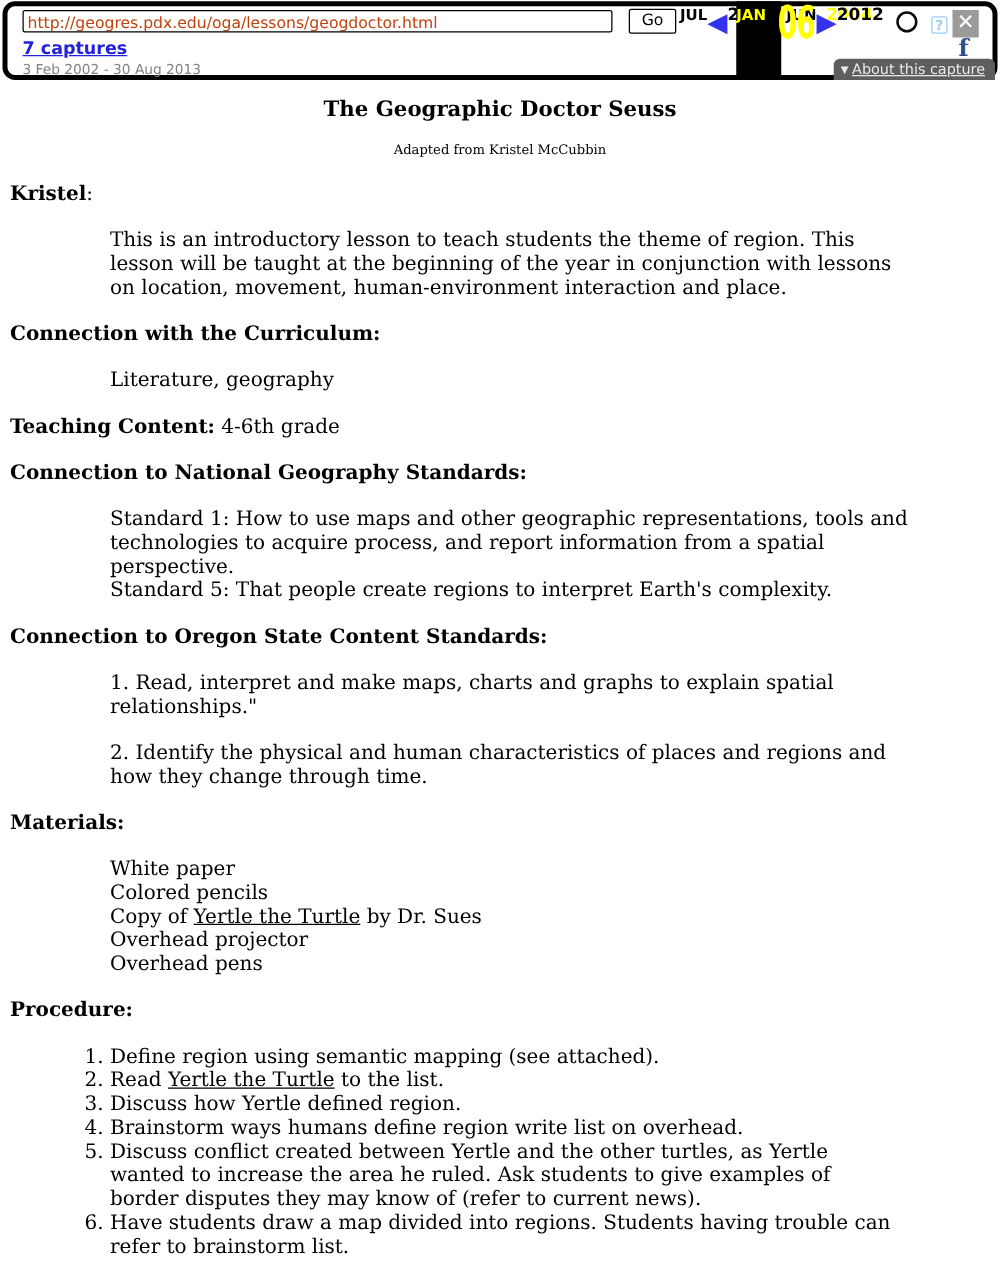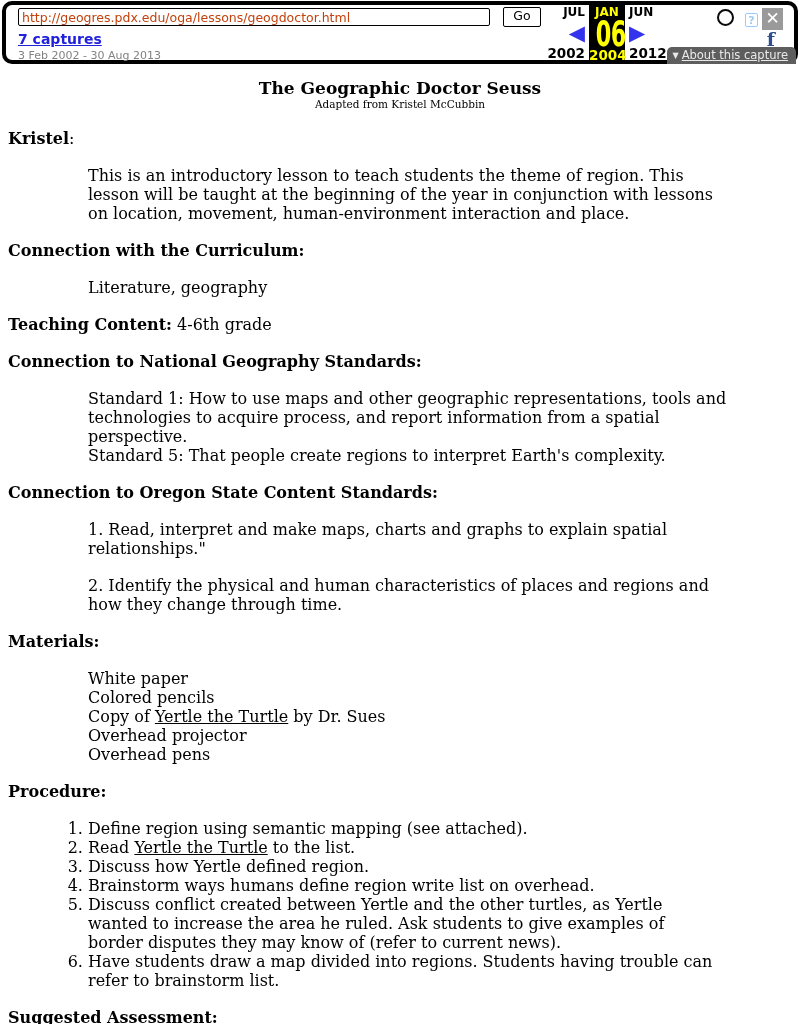--- a/index.html
+++ b/index.html
@@ -38,21 +38,21 @@
   .wb-range {
     position: absolute; left: 12px; top: 44px;
     font-size: 11px; color: #828282;
   }
 
   
   .wb-nav {
     position: absolute; left: 538px; top: -4px; bottom: -4px;
     display: flex; align-items: stretch;
   }
-  .wb-col { display: flex; flex-direction: column; }
+  .wb-col { display: flex; flex-direction: row; }
   .wb-col.prev  { width: 45px; text-align: right; padding: 4px 4px 3px 0; }
   .wb-col.next  { width: 48px; text-align: left;  padding: 4px 0 3px 4px; }
   .wb-col.cur   { width: 36px; text-align: center; background: #000; color: #ffff00; padding: 4px 0 3px 0; }
   .wb-month { height: 17px; line-height: 15px; font-size: 12px; font-weight: bold; }
   .wb-mid   { height: 28px; }
   .wb-year  { height: 16px; line-height: 15px; font-size: 13.5px; font-weight: bold; }
   .wb-arrow {
     font-size: 21px; line-height: 26px;
     color: #3333ee; cursor: pointer; user-select: none;
   }
@@ -94,21 +94,21 @@
     border-radius: 5px 5px 0 0;
     font-size: 11.5px; line-height: 15px; cursor: pointer; white-space: nowrap;
   }
   .wb-about .caret { font-size: 8px; vertical-align: 1px; margin-right: 3px; }
   .wb-about .lbl { text-decoration: underline; }
 
   
   .doc { padding: 0 8px; font-size: 16px; line-height: 19px; }
   .title-block { margin-top: 15px; text-align: center; }
   .doc-title { font-size: 17px; font-weight: bold; line-height: 19px; }
-  .doc-subtitle { font-size: 10.5px; line-height: 13px; }
+  .doc-subtitle { font-size: 10.5px; line-height: 13px; margin-top: 16px; }
   .hd { font-weight: bold; margin: 18px 0; }
   .hd .normal { font-weight: normal; }
   .indent { margin: 18px 0 18px 80px; max-width: 650px; }
   .lines div { max-width: 650px; }
   .u { text-decoration: underline; }
   ol.proc { margin: 18px 0; padding-left: 80px; width: 714px; }
   ol.proc li { max-width: 706px; }
   .inline-normal { font-weight: normal; }
 </style>
 </head>

